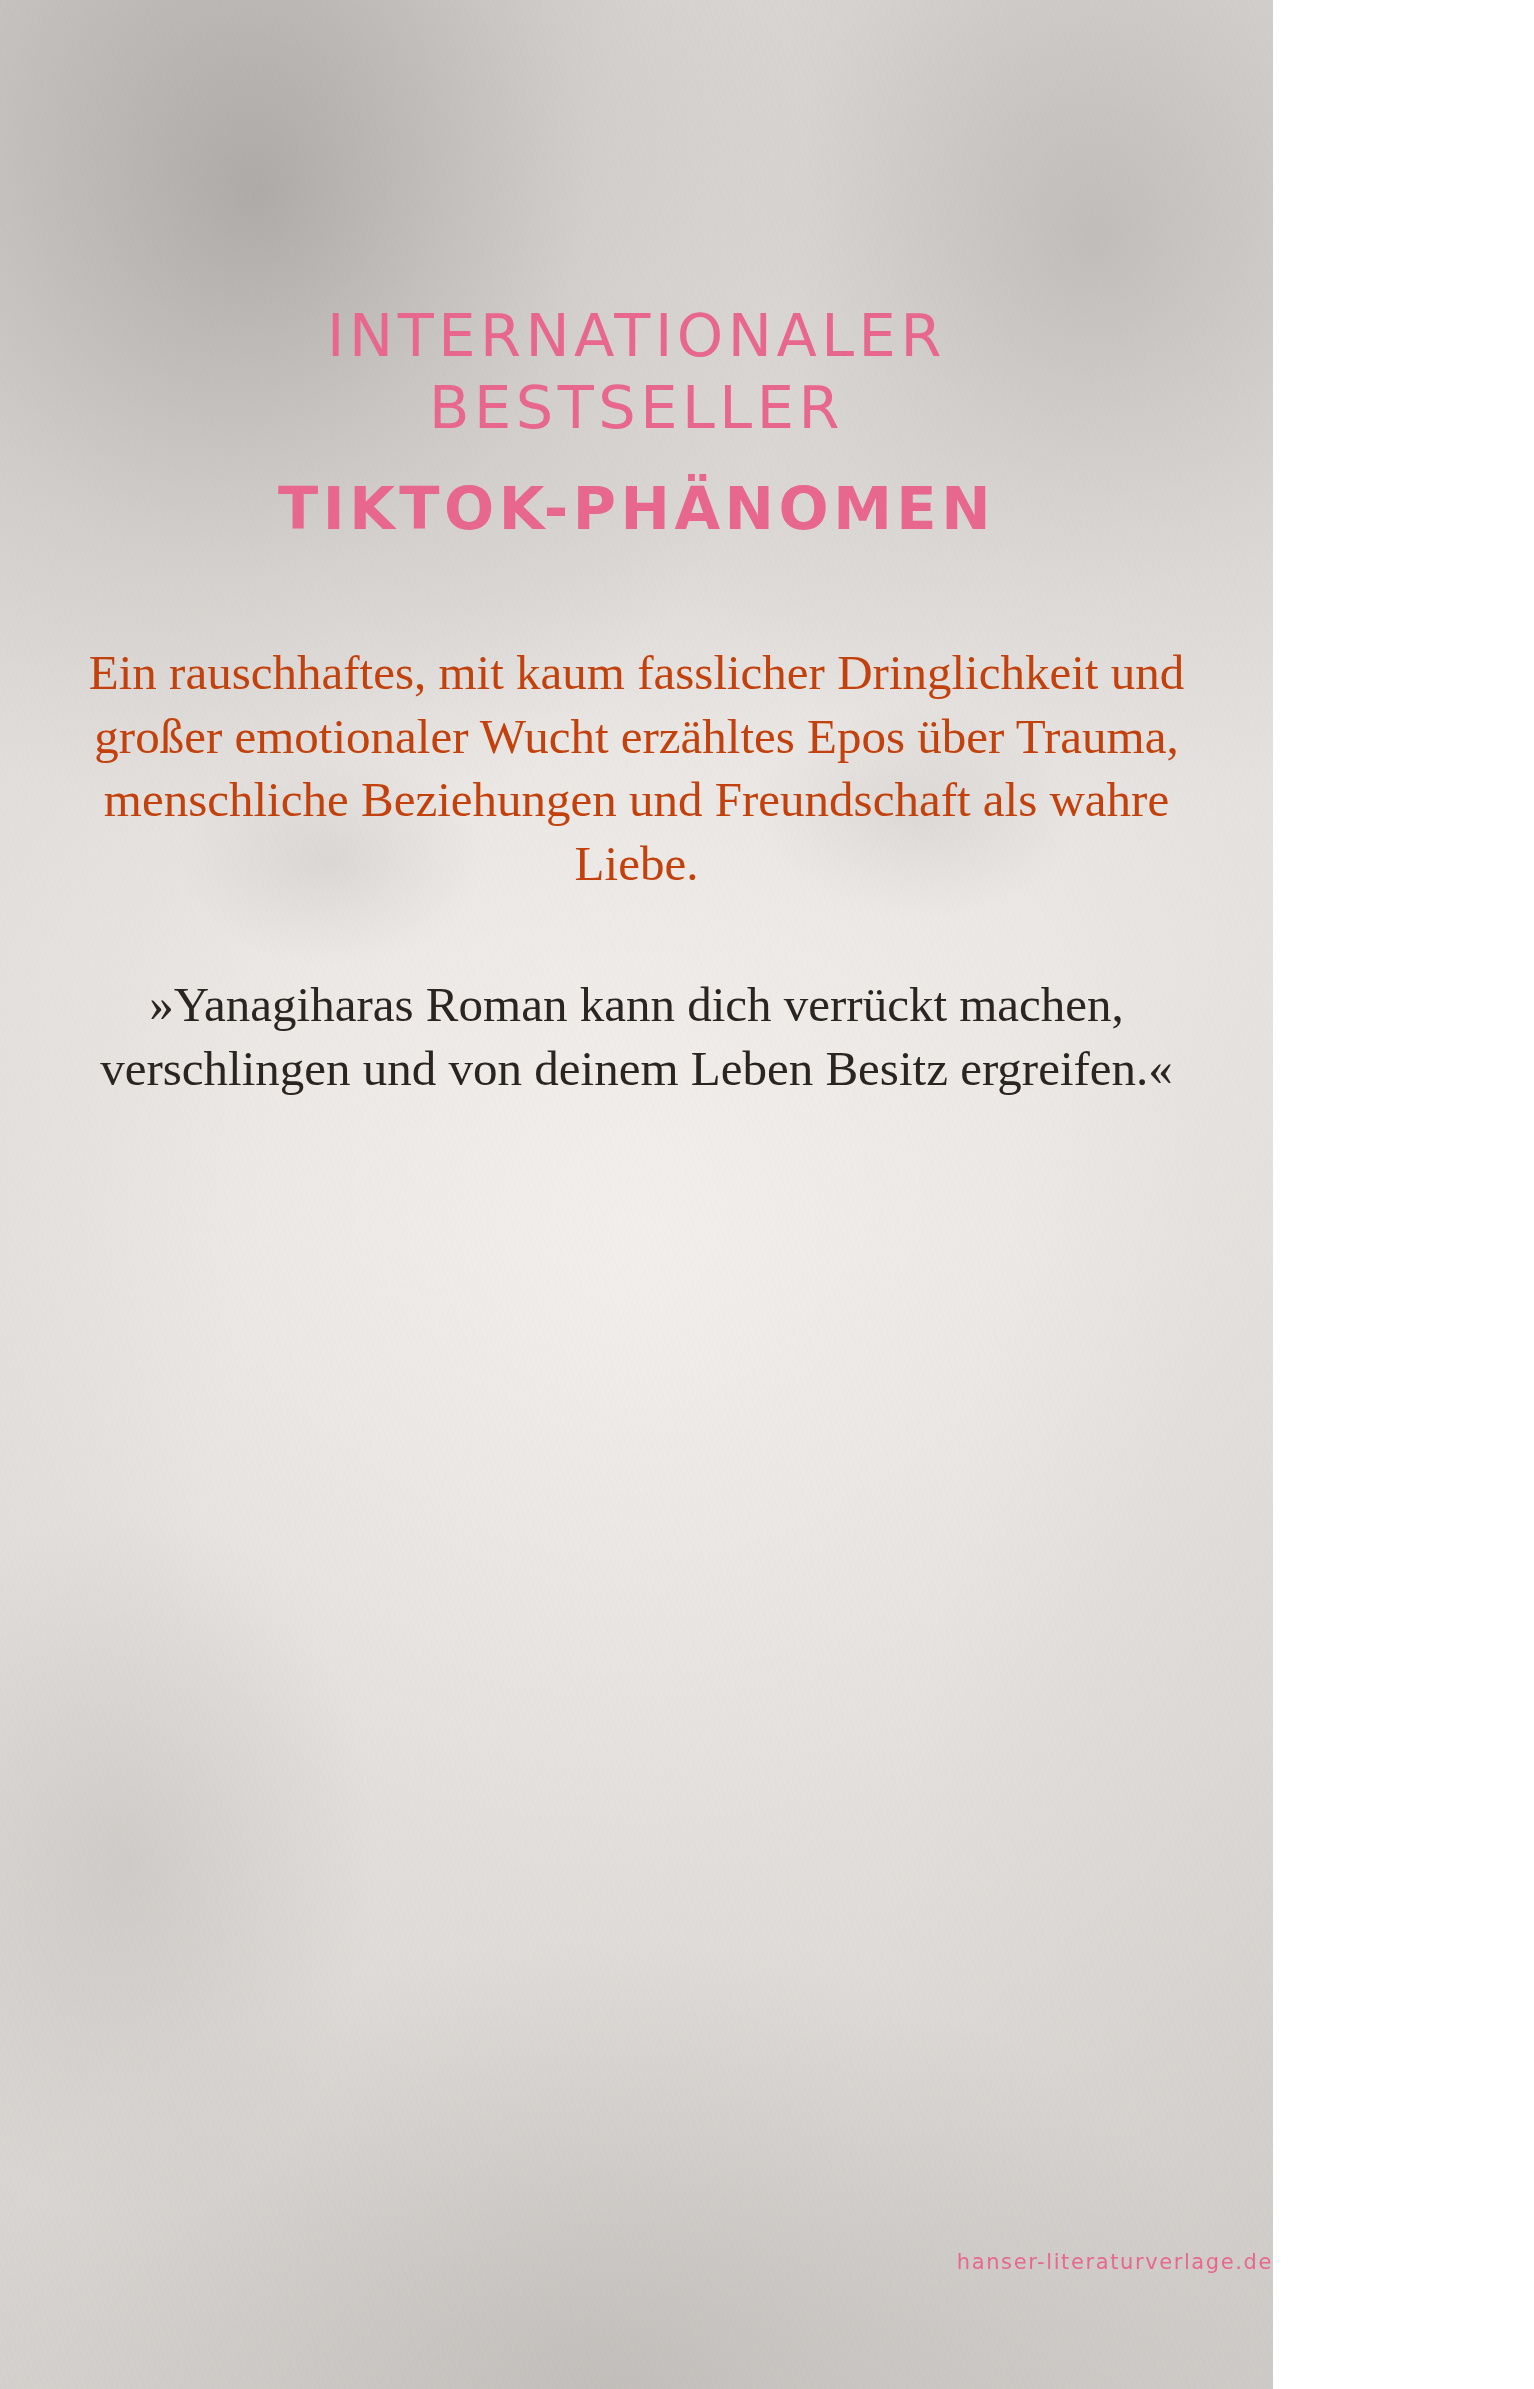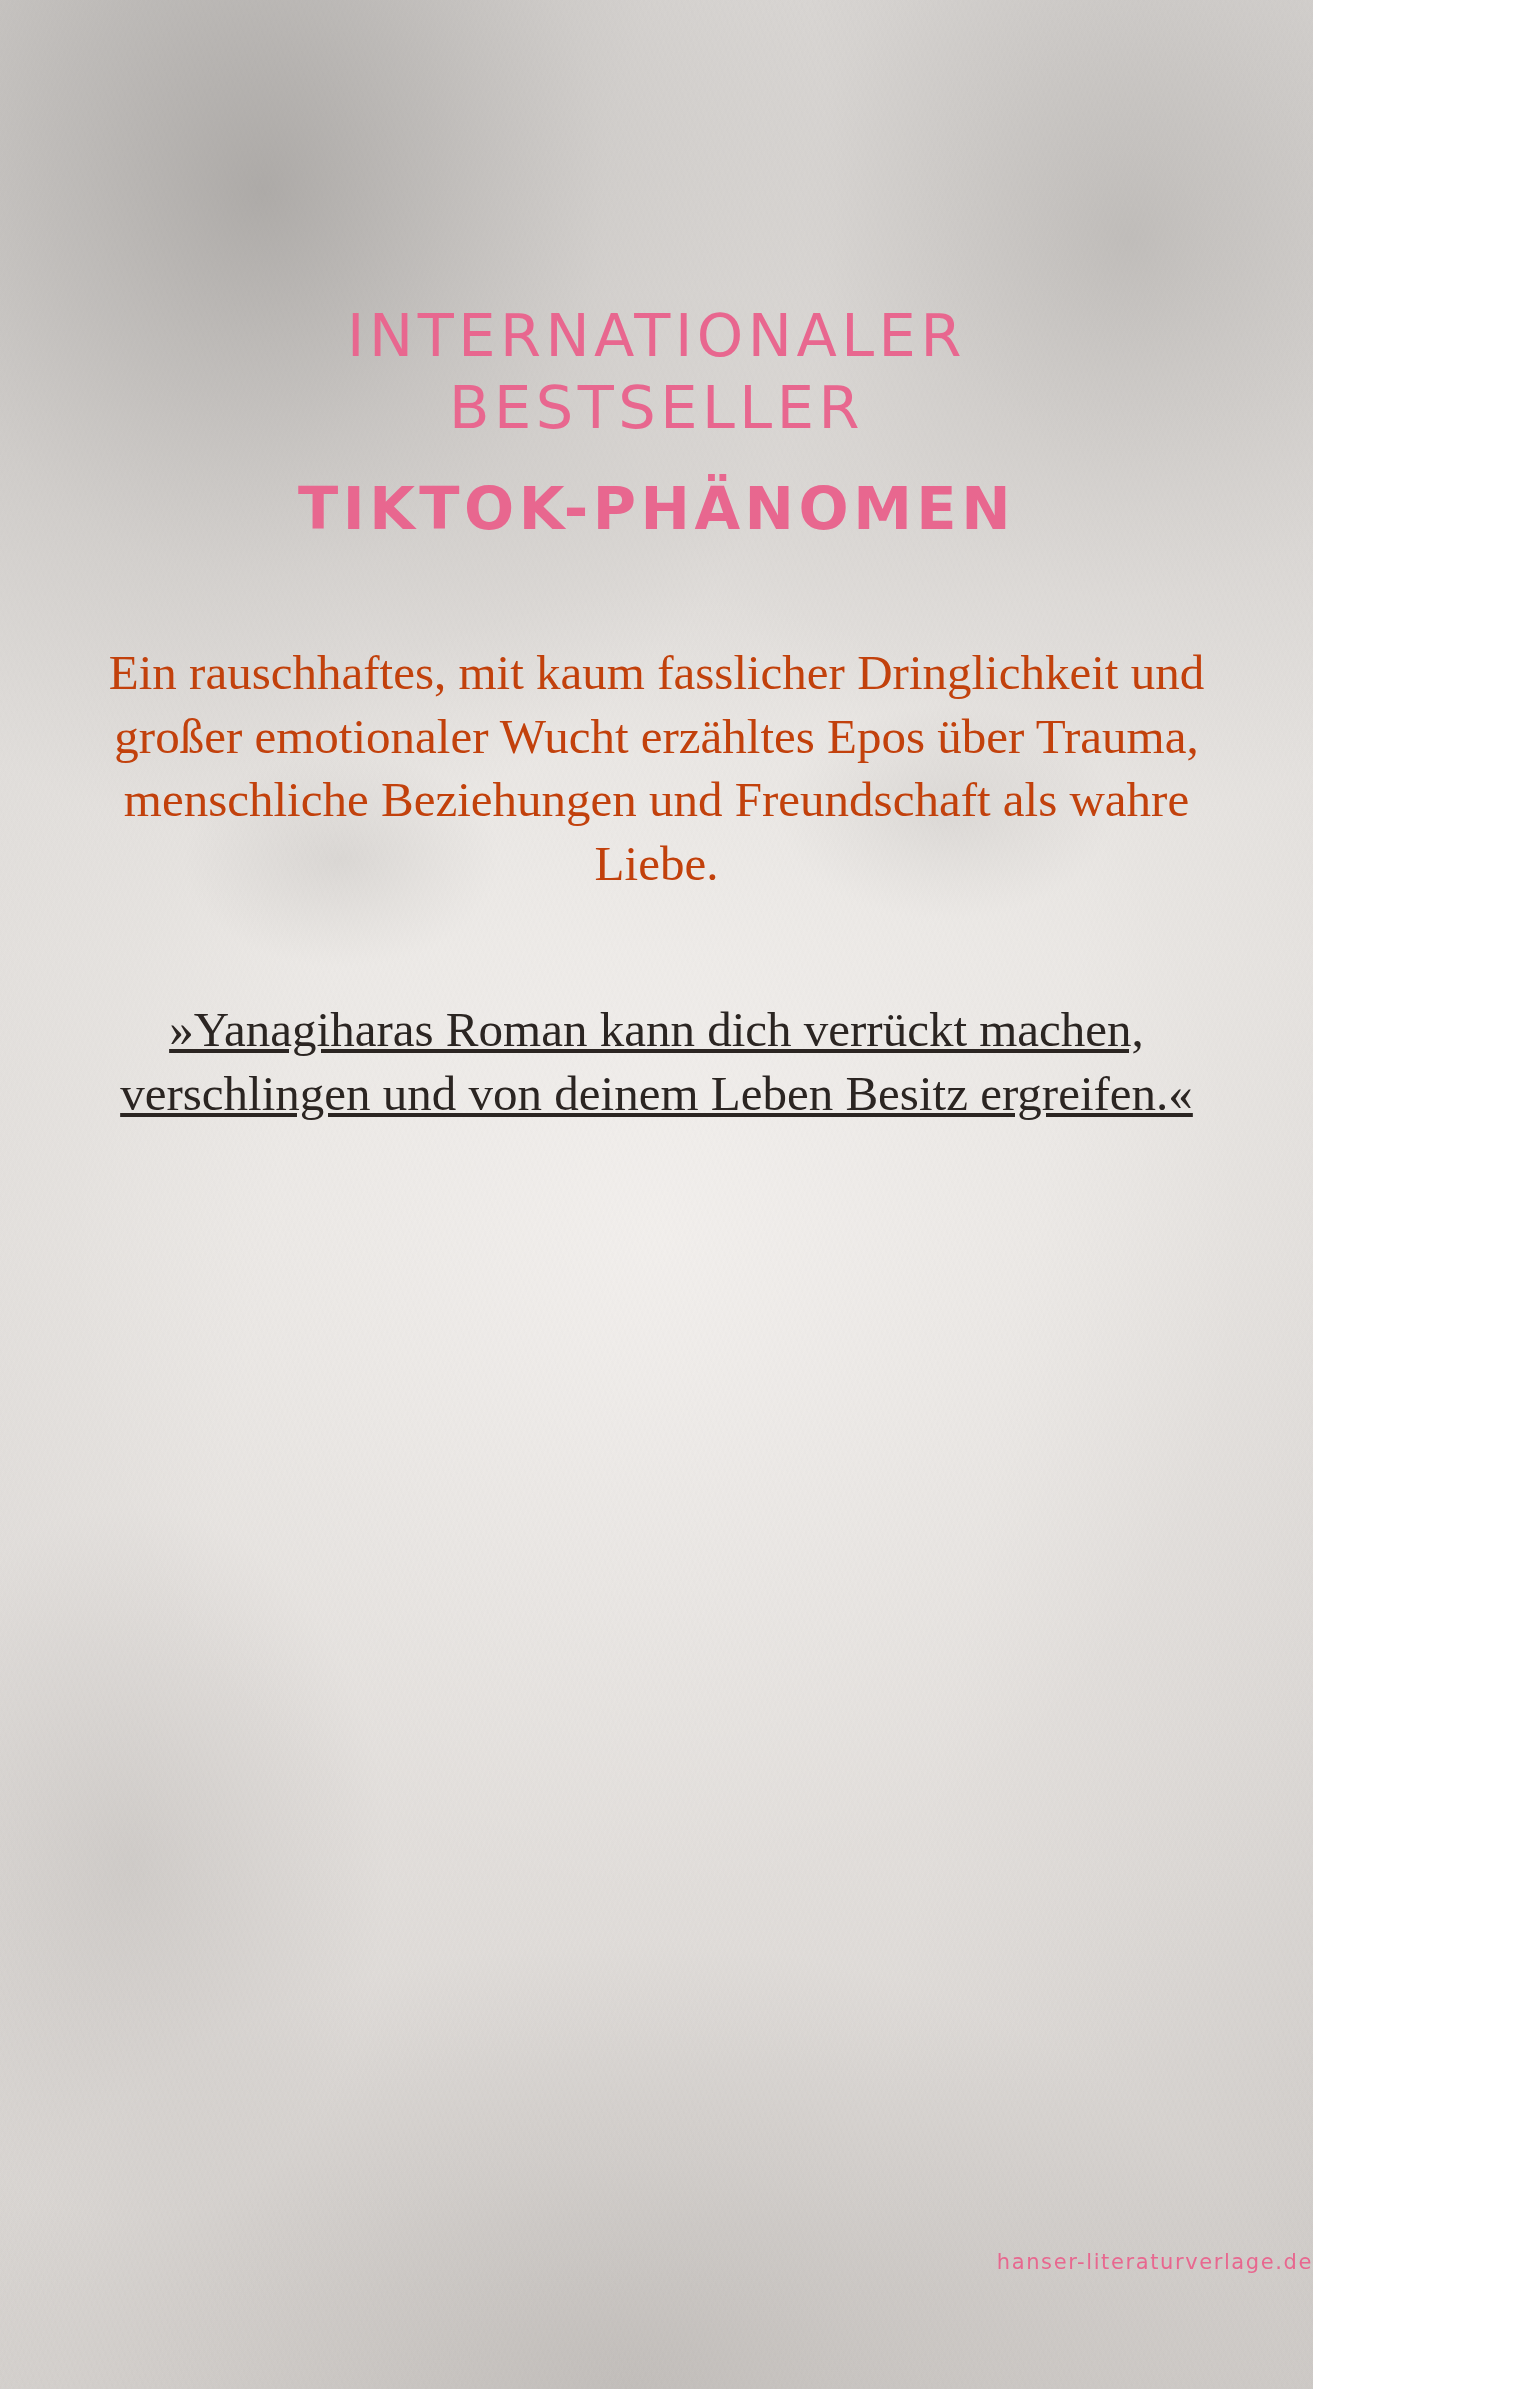--- a/index.html
+++ b/index.html
@@ -9,21 +9,20 @@
   }
   body {
     font-family: "Liberation Serif", serif;
   }
   .cover {
     position: relative;
     width: 1273px;
     height: 2389px;
     overflow: hidden;
     background: #e9e4e0;
-    padding-left: 40px;
   }
 
   
   .photo {
     position: absolute;
     inset: 0;
     background:
       
       radial-gradient(ellipse 62% 38% at 50% 52%, rgba(255,255,255,0.58) 0%, rgba(255,255,255,0.20) 45%, rgba(255,255,255,0) 72%),
       
@@ -118,22 +117,21 @@
   .attribution {
     margin-top: 14px;
     font-family: "Liberation Serif", serif;
     font-style: italic;
     font-size: 51px;
     color: #e8678f;
     line-height: 1.2;
   }
 
   .quote-block.second {
-    margin-top: 102px;
-    text-decoration: underline;
+    margin-top: 77px;
   }
 
   .imprint {
     position: absolute;
     left: 0;
     right: 0;
     bottom: 115px;
     text-align: right;
     font-family: "DejaVu Sans", sans-serif;
     font-size: 21px;

